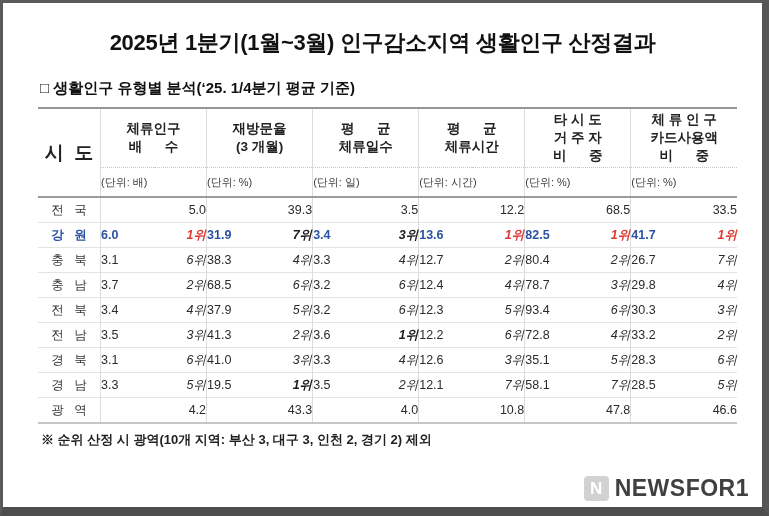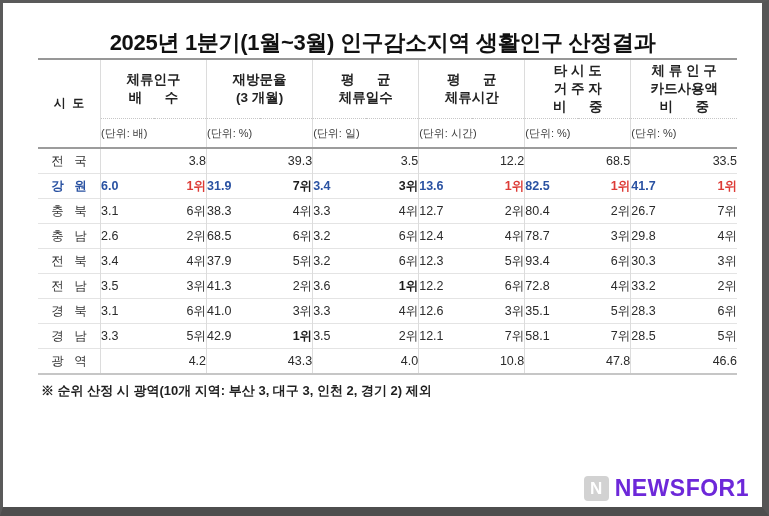--- a/index.html
+++ b/index.html
@@ -41,21 +41,21 @@
     margin-left:35px;
     width:699px;
     border-collapse:collapse;
     table-layout:fixed;
     border-top:2px solid #979797;
     border-bottom:2px solid #c6c6c6;
   }
   table.stats th, table.stats td{padding:0;}
   th.region-head{
     width:62px;
-    font-size:12px;font-weight:bold;color:#222;
+    font-size:19px;font-weight:bold;color:#222;
     text-align:center;vertical-align:middle;
     white-space:pre-wrap;
   }
   th.colname{
     height:58px;
     font-size:13.5px;font-weight:bold;color:#222;
     text-align:center;vertical-align:middle;
     line-height:1.35;
     white-space:pre-wrap;
   }
@@ -75,21 +75,21 @@
     vertical-align:middle;
     border-top:1px solid #e4e4e4;
   }
   tbody tr:first-child td{border-top:none;}
   td.region{
     text-align:center;
     word-spacing:7px;
     color:#333;
   }
   td.val{padding-right:6px;width:48px;}
-  td.rank{text-align:right;padding-right:9px;width:57px;}
+  td.rank{text-align:right;padding-right:9px;width:57px;font-style:italic;}
   td.span{text-align:right;padding-right:9px;}
   tr.row-highlight td{font-weight:bold;}
   tr.row-highlight td.region{color:var(--blue);}
   tr.row-highlight td.val{color:var(--blue);}
   tr.row-highlight td.rank{color:#1c1c1c;}
   tr.row-highlight td.rank.rank-top{color:var(--red);}
   tr.row-normal td.rank.rank-top{font-weight:bold;color:#1c1c1c;}
   .footnote{
     margin:7px 0 0 38px;
     font-size:13px;
@@ -106,29 +106,30 @@
     width:25px;height:25px;
     background:#d2d2d2;
     border-radius:4px;
     display:flex;align-items:center;justify-content:center;
     color:#ffffff;
     font-size:17px;font-weight:bold;
   }
   .wm-text{
     font-size:23px;
     font-weight:bold;
-    color:#6d28d9;
+    color:#404040;
     letter-spacing:0.5px;
   }
 </style>
 </head>
 <body>
 
 <div class="frame">
   <div class="title">2025년 1분기(1월~3월) 인구감소지역 생활인구 산정결과</div>
+  <div class="section-title">□ 생활인구 유형별 분석(‘25. 1/4분기 평균 기준)</div>
 
   <table class="stats">
     <thead>
       <tr>
         <th class="region-head" rowspan="2">시  도</th>
       <th class="colname colsep" colspan="2">체류인구
 배      수</th>
           <th class="colname colsep" colspan="2">재방문율
 (3 개월)</th>
           <th class="colname colsep" colspan="2">평      균
@@ -147,21 +148,21 @@
           <th class="unit colsep" colspan="2">(단위: %)</th>
           <th class="unit colsep" colspan="2">(단위: 일)</th>
           <th class="unit colsep" colspan="2">(단위: 시간)</th>
           <th class="unit colsep" colspan="2">(단위: %)</th>
           <th class="unit colsep" colspan="2">(단위: %)</th>
         </tr>
     </thead>
     <tbody>
         <tr class="row-summary">
           <td class="region">전 국</td>
-          <td class="span colsep" colspan="2">3.8</td>
+          <td class="span colsep" colspan="2">5.0</td>
           <td class="span colsep" colspan="2">39.3</td>
           <td class="span colsep" colspan="2">3.5</td>
           <td class="span colsep" colspan="2">12.2</td>
           <td class="span colsep" colspan="2">68.5</td>
           <td class="span colsep" colspan="2">33.5</td>
         </tr>
         <tr class="row-highlight">
           <td class="region">강 원</td>
           <td class="val colsep">6.0</td>
           <td class="rank rank-top">1위</td>
@@ -186,21 +187,21 @@
           <td class="rank">4위</td>
           <td class="val colsep">12.7</td>
           <td class="rank">2위</td>
           <td class="val colsep">80.4</td>
           <td class="rank">2위</td>
           <td class="val colsep">26.7</td>
           <td class="rank">7위</td>
         </tr>
         <tr class="row-normal">
           <td class="region">충 남</td>
-          <td class="val colsep">2.6</td>
+          <td class="val colsep">3.7</td>
           <td class="rank">2위</td>
           <td class="val colsep">68.5</td>
           <td class="rank">6위</td>
           <td class="val colsep">3.2</td>
           <td class="rank">6위</td>
           <td class="val colsep">12.4</td>
           <td class="rank">4위</td>
           <td class="val colsep">78.7</td>
           <td class="rank">3위</td>
           <td class="val colsep">29.8</td>
@@ -248,21 +249,21 @@
           <td class="rank">3위</td>
           <td class="val colsep">35.1</td>
           <td class="rank">5위</td>
           <td class="val colsep">28.3</td>
           <td class="rank">6위</td>
         </tr>
         <tr class="row-normal">
           <td class="region">경 남</td>
           <td class="val colsep">3.3</td>
           <td class="rank">5위</td>
-          <td class="val colsep">42.9</td>
+          <td class="val colsep">19.5</td>
           <td class="rank rank-top">1위</td>
           <td class="val colsep">3.5</td>
           <td class="rank">2위</td>
           <td class="val colsep">12.1</td>
           <td class="rank">7위</td>
           <td class="val colsep">58.1</td>
           <td class="rank">7위</td>
           <td class="val colsep">28.5</td>
           <td class="rank">5위</td>
         </tr>

